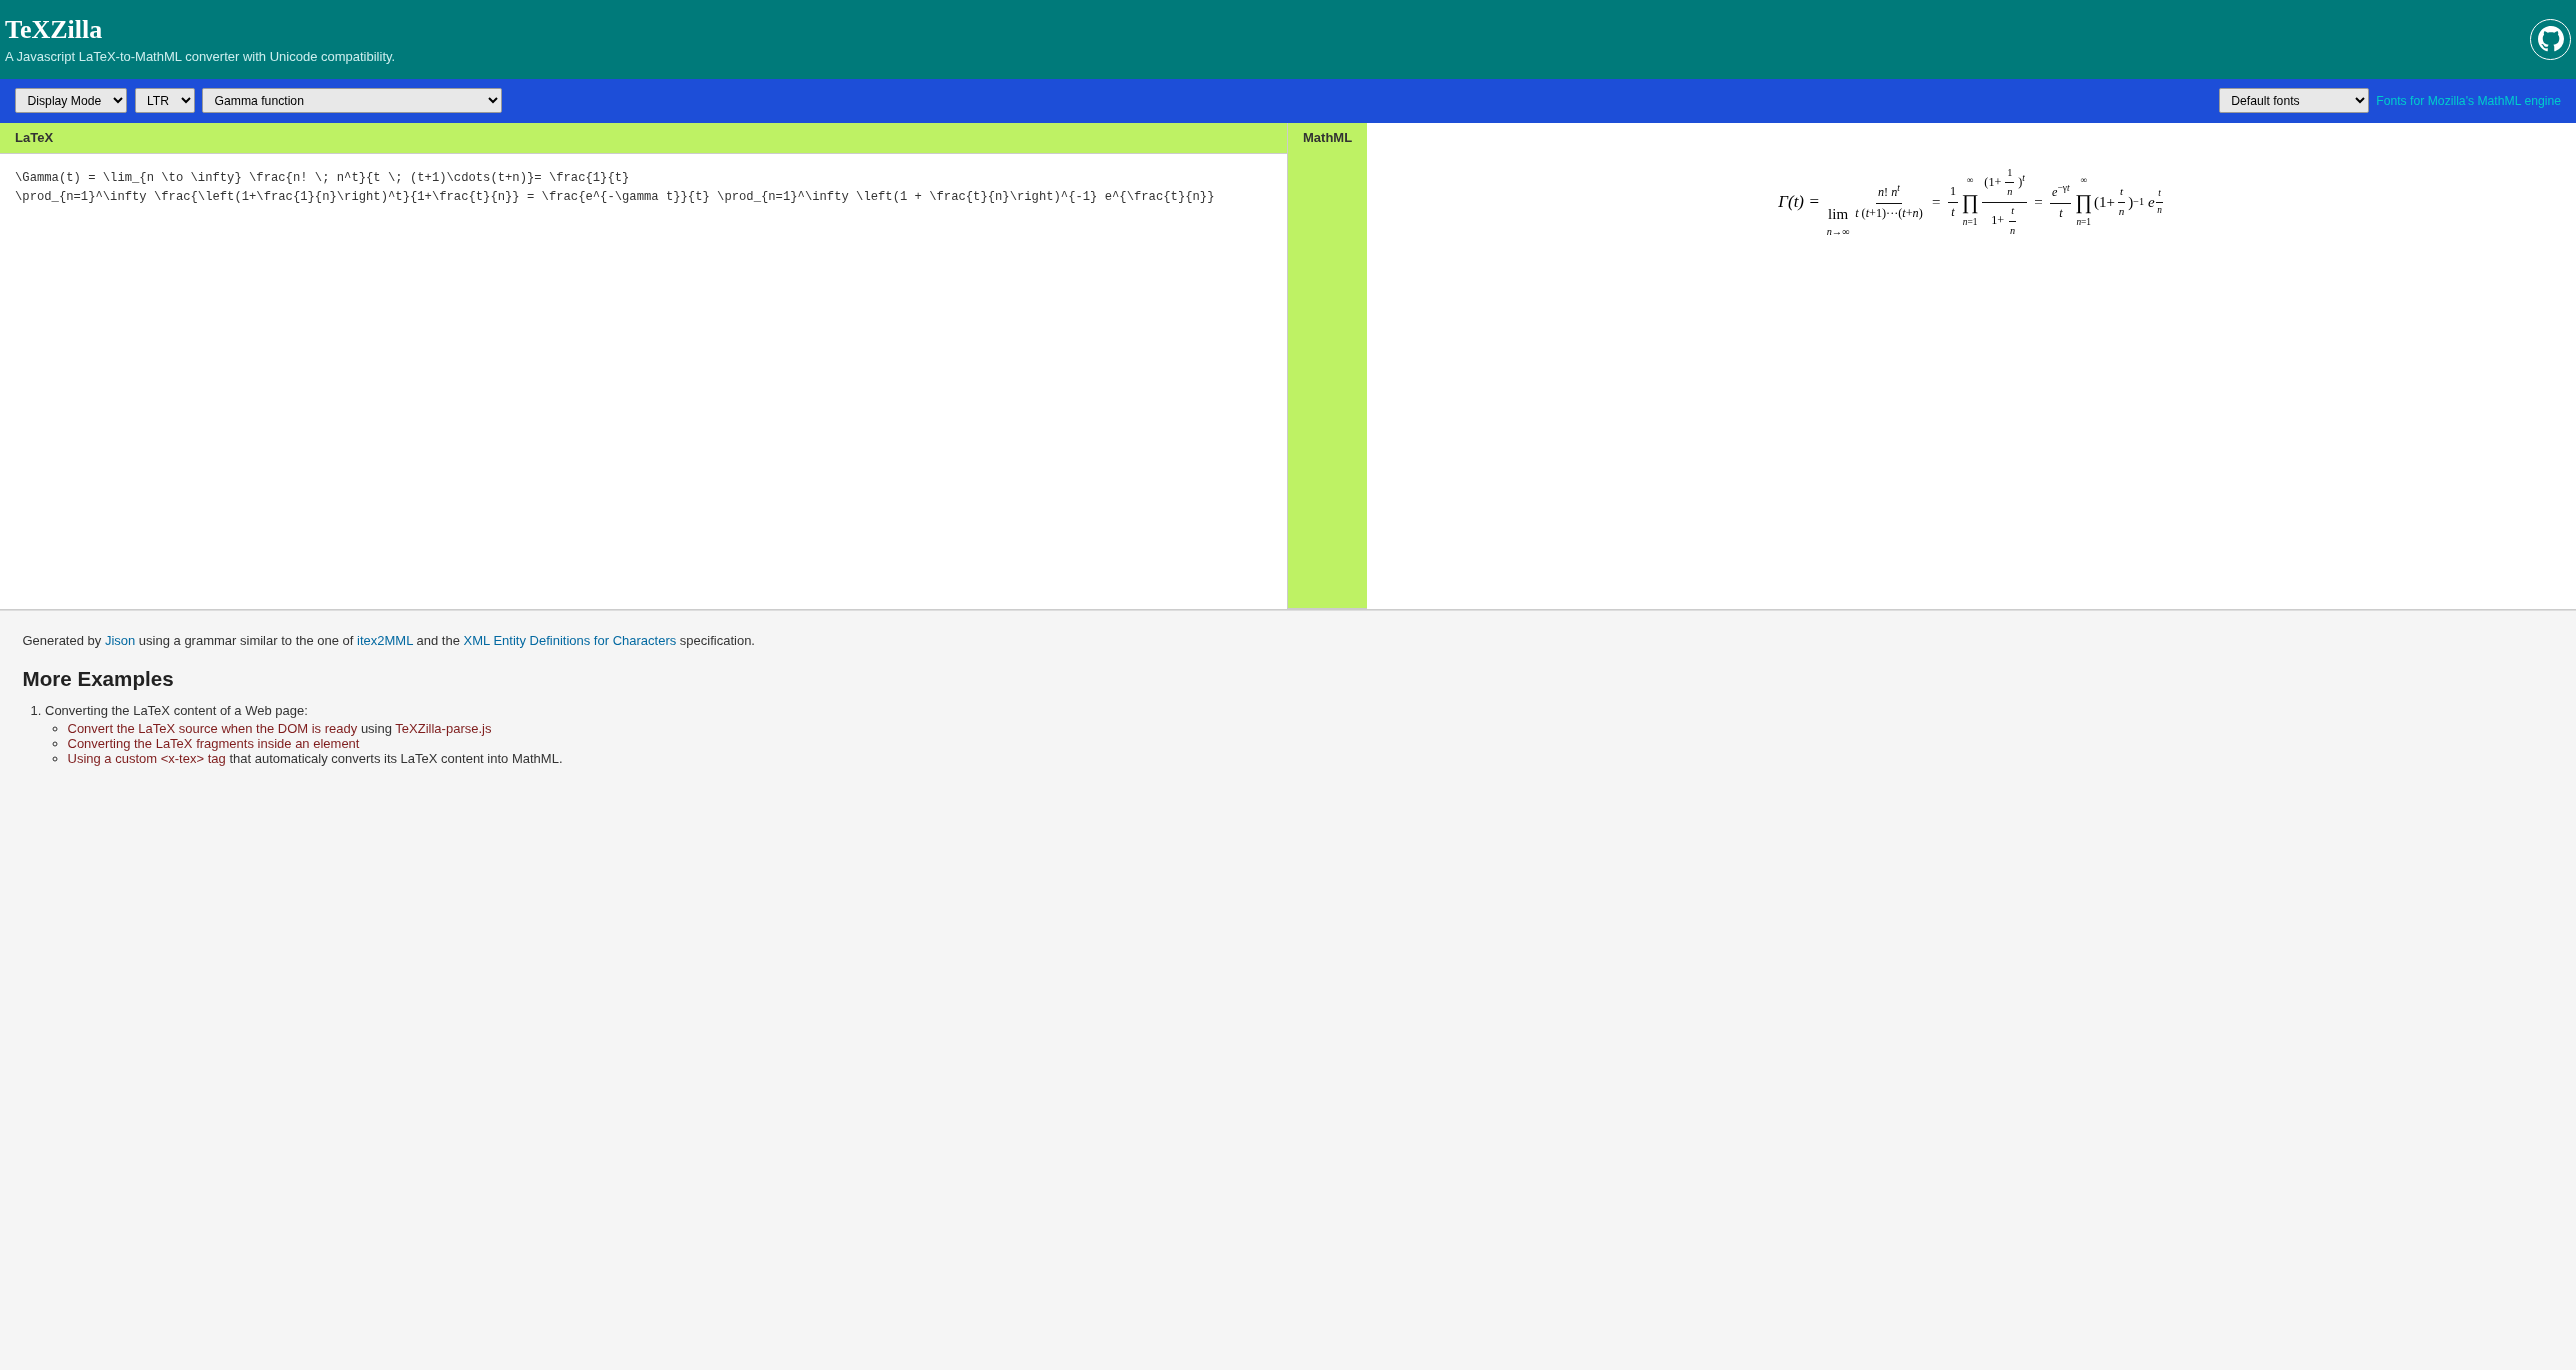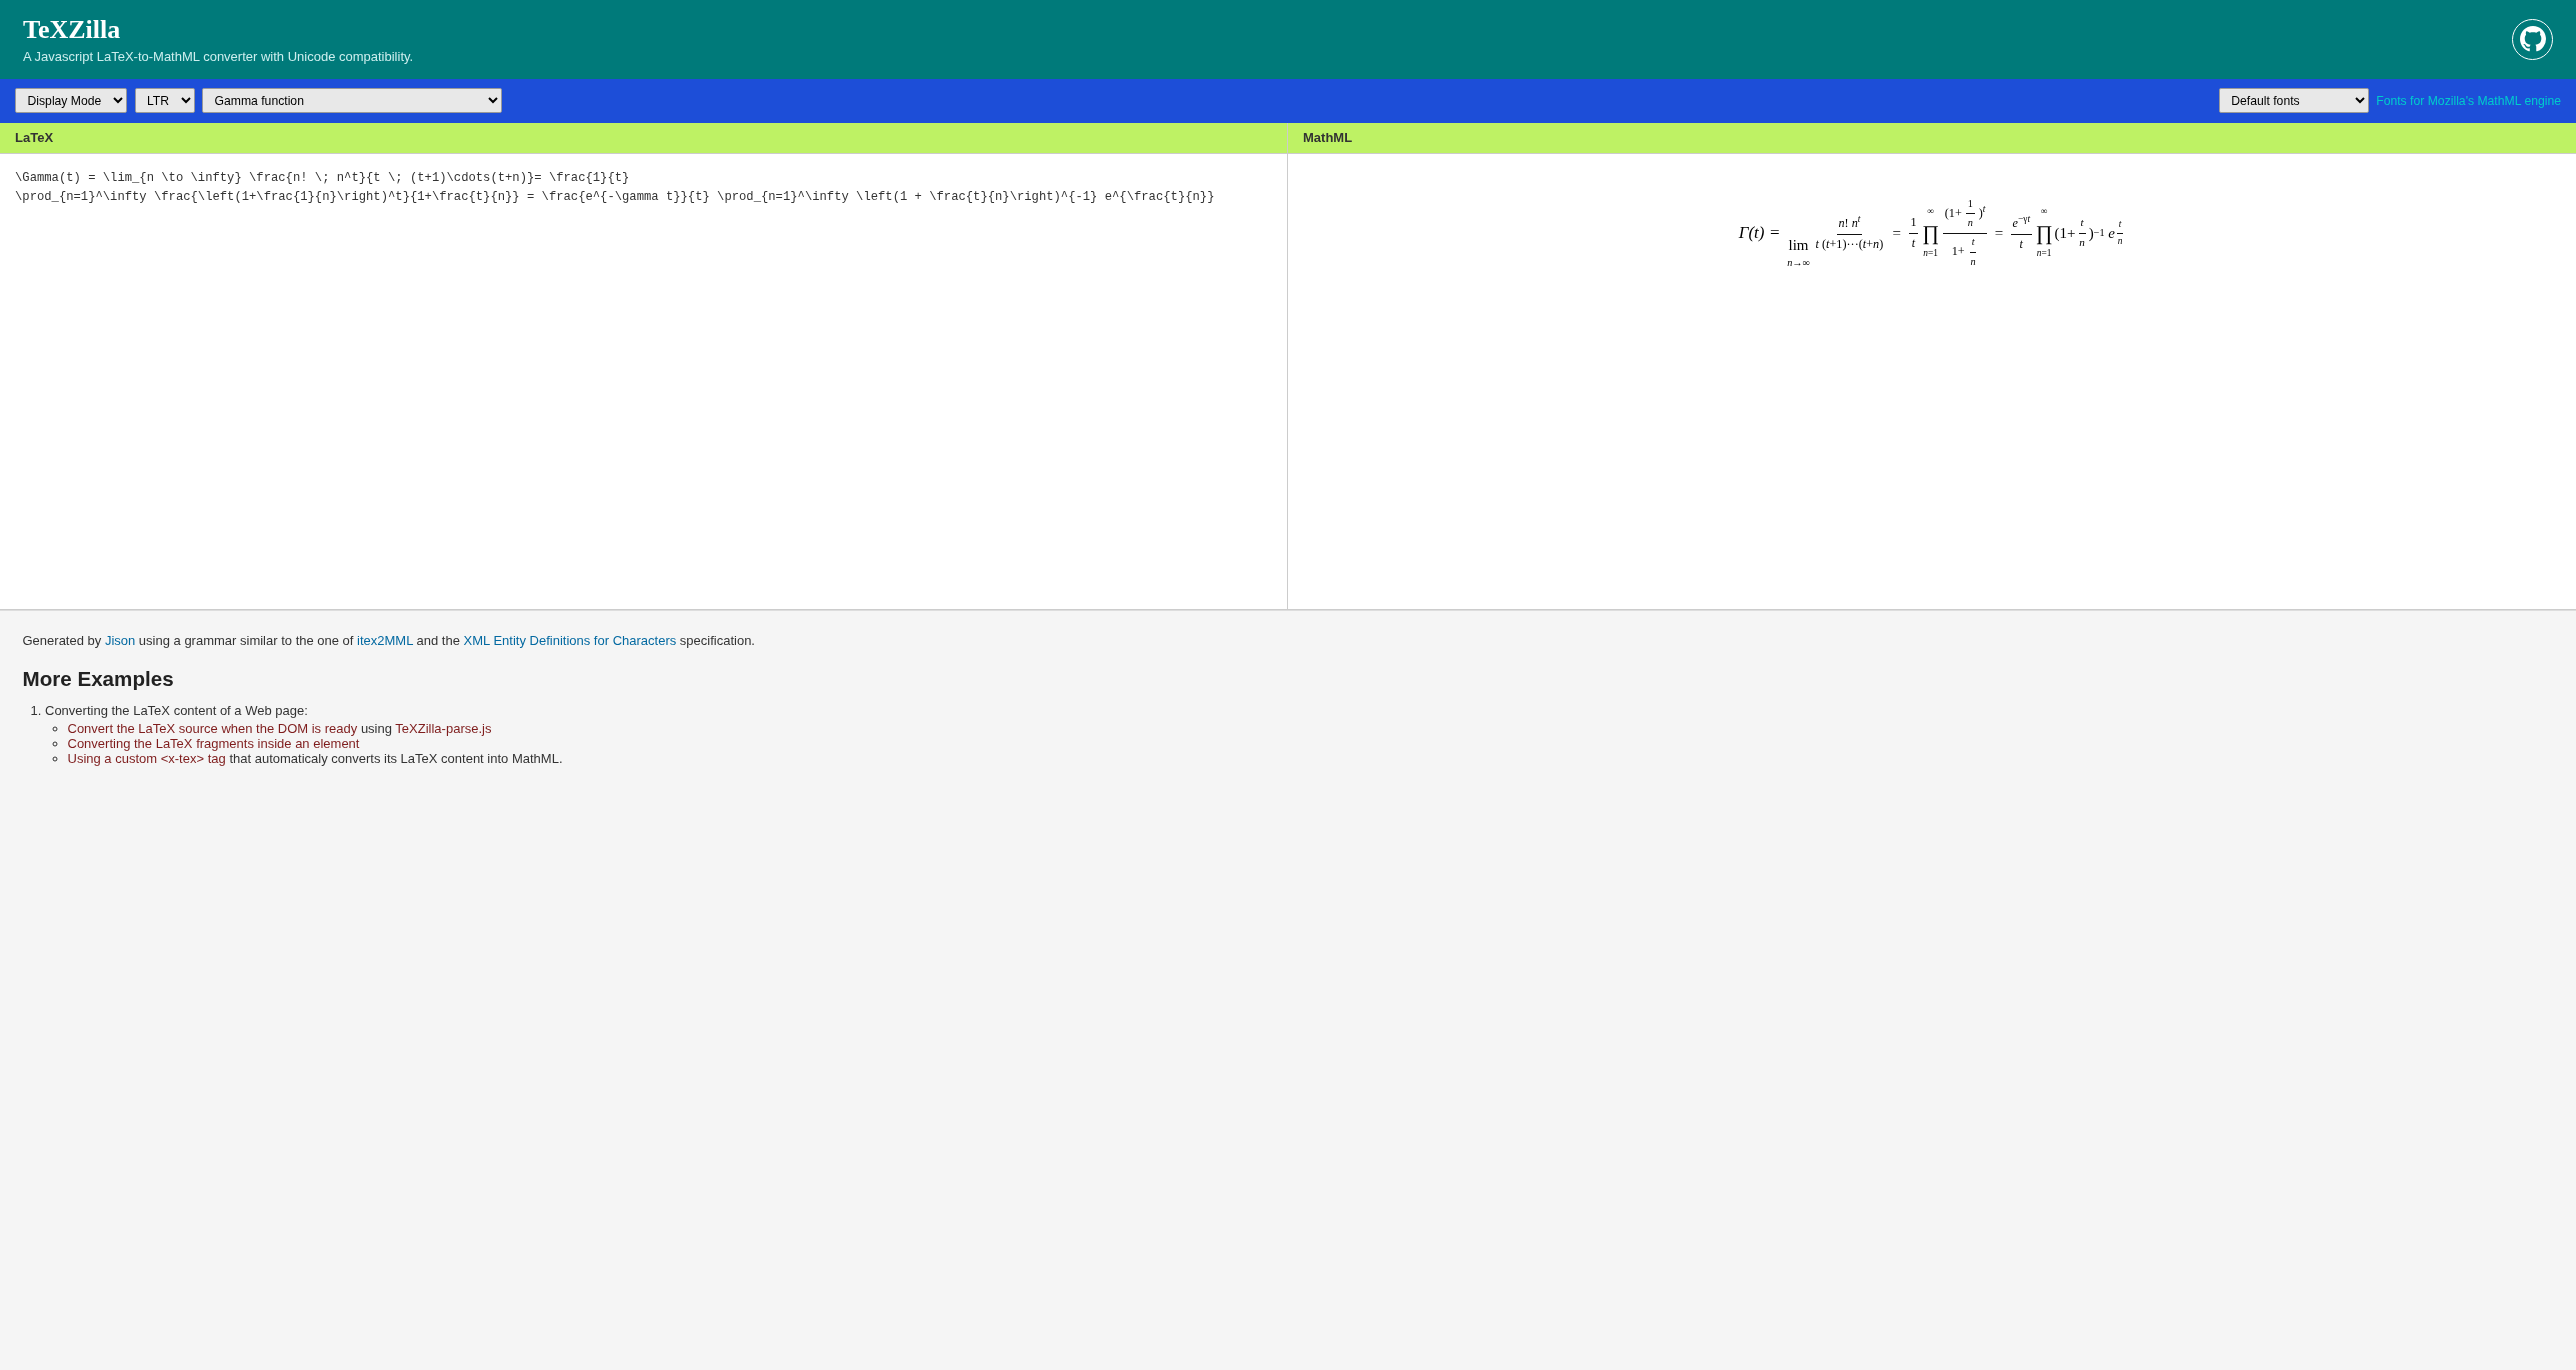--- a/index.html
+++ b/index.html
@@ -1,21 +1,21 @@
 <!DOCTYPE html>
 <html style="font-size:15px"><head>
   <meta charset="utf-8">
   <style>
     * { box-sizing: border-box; margin: 0; padding: 0; }
     body { font-family: Arial, sans-serif; font-size: 13px; background: #f5f5f5; }
 
     
     .header {
       background-color: #007a7a;
-      padding: 15px 23px;
+      padding: 15px 5px;
       display: flex;
       align-items: center;
       justify-content: space-between;
     }
     .header-left {}
     .header-title {
       color: #ffffff;
       font-size: 26px;
       font-weight: bold;
       font-family: Georgia, serif;
@@ -92,21 +92,20 @@
 
     .latex-panel {
       flex: 0 0 50%;
       border-right: 1.9px solid #cccccc;
       display: flex;
       flex-direction: column;
     }
     .mathml-panel {
       flex: 1;
       display: flex;
-      flex-direction: column;
     }
 
     .latex-content {
       padding: 15px;
       font-family: 'Courier New', monospace;
       font-size: 12.2px;
       color: #333333;
       line-height: 1.6;
       flex: 1;
     }

